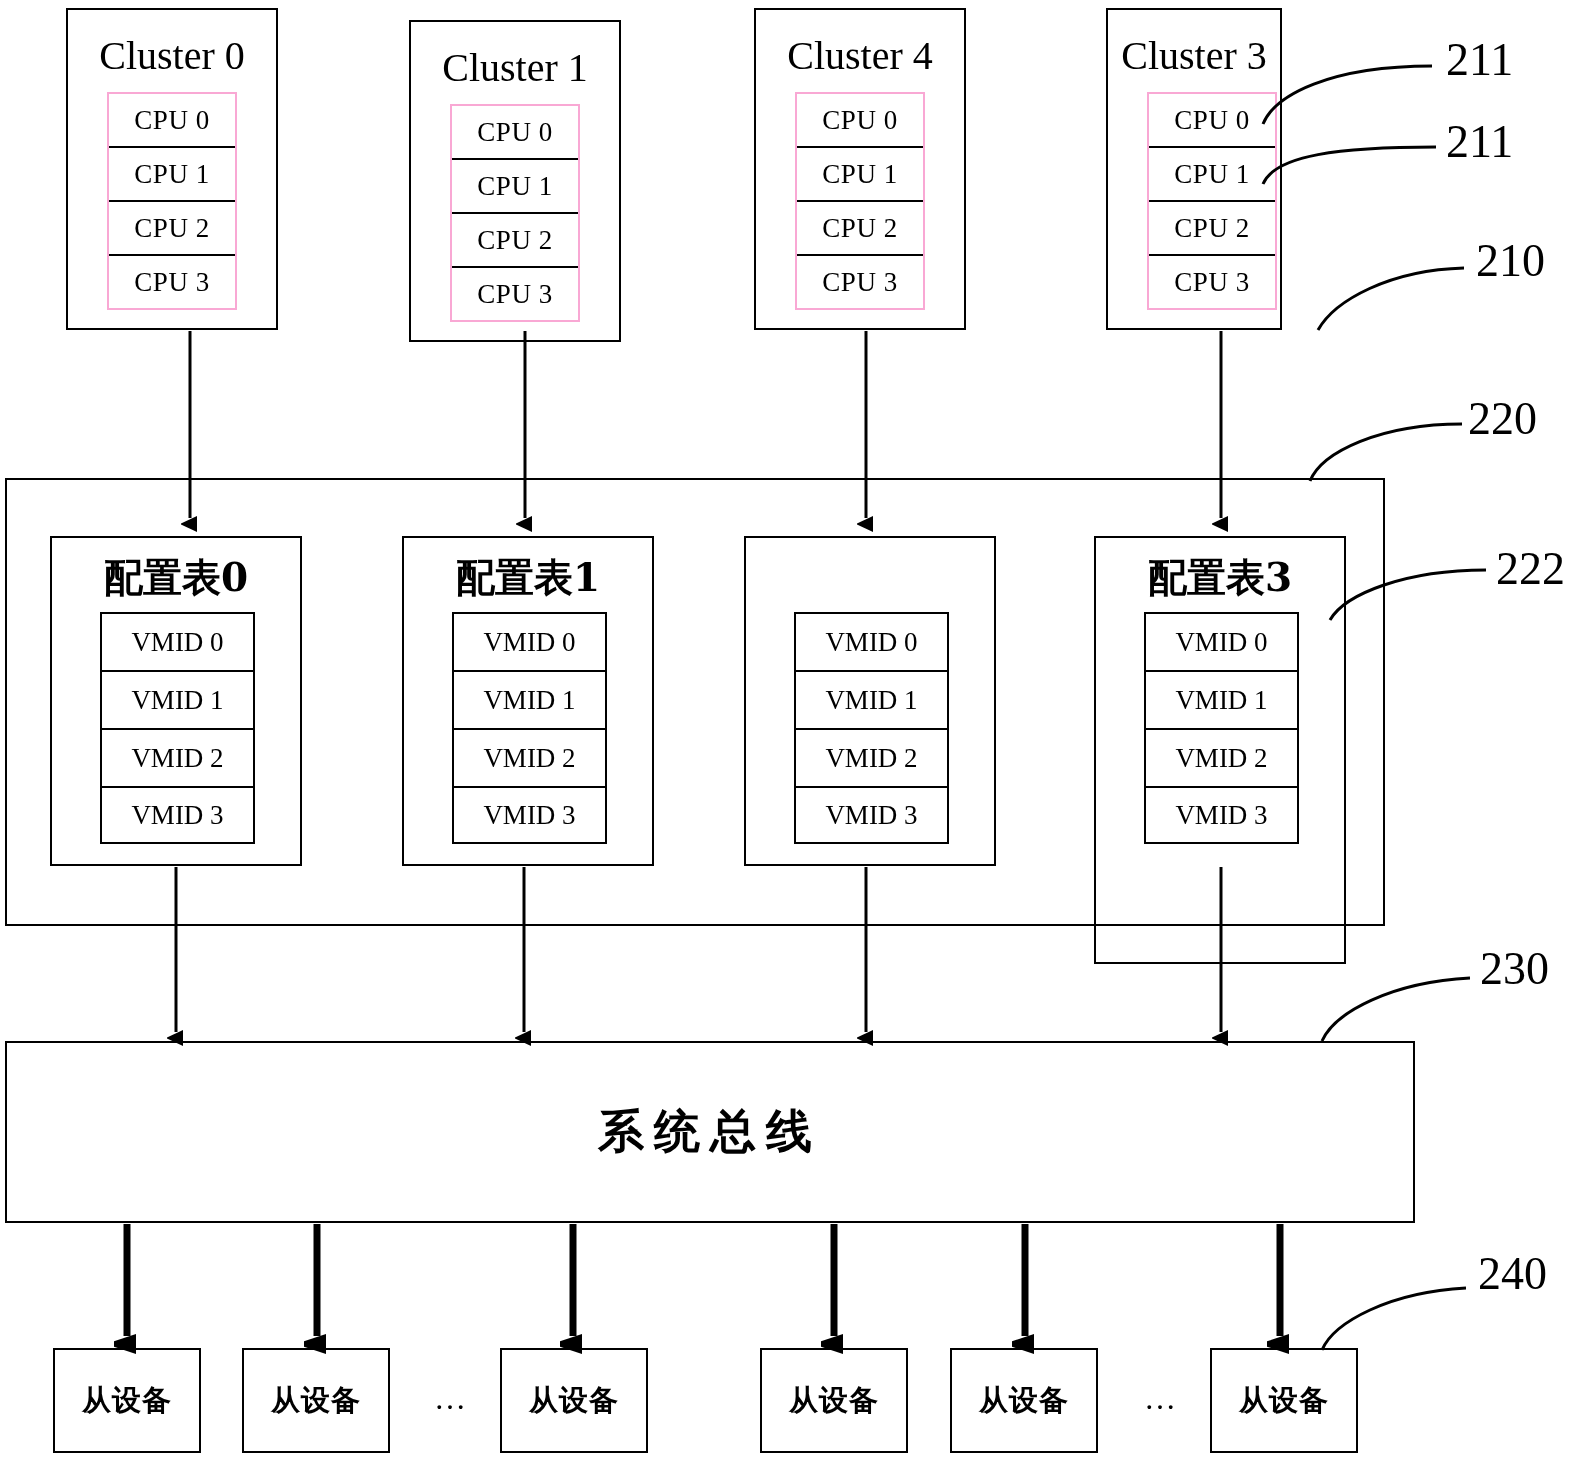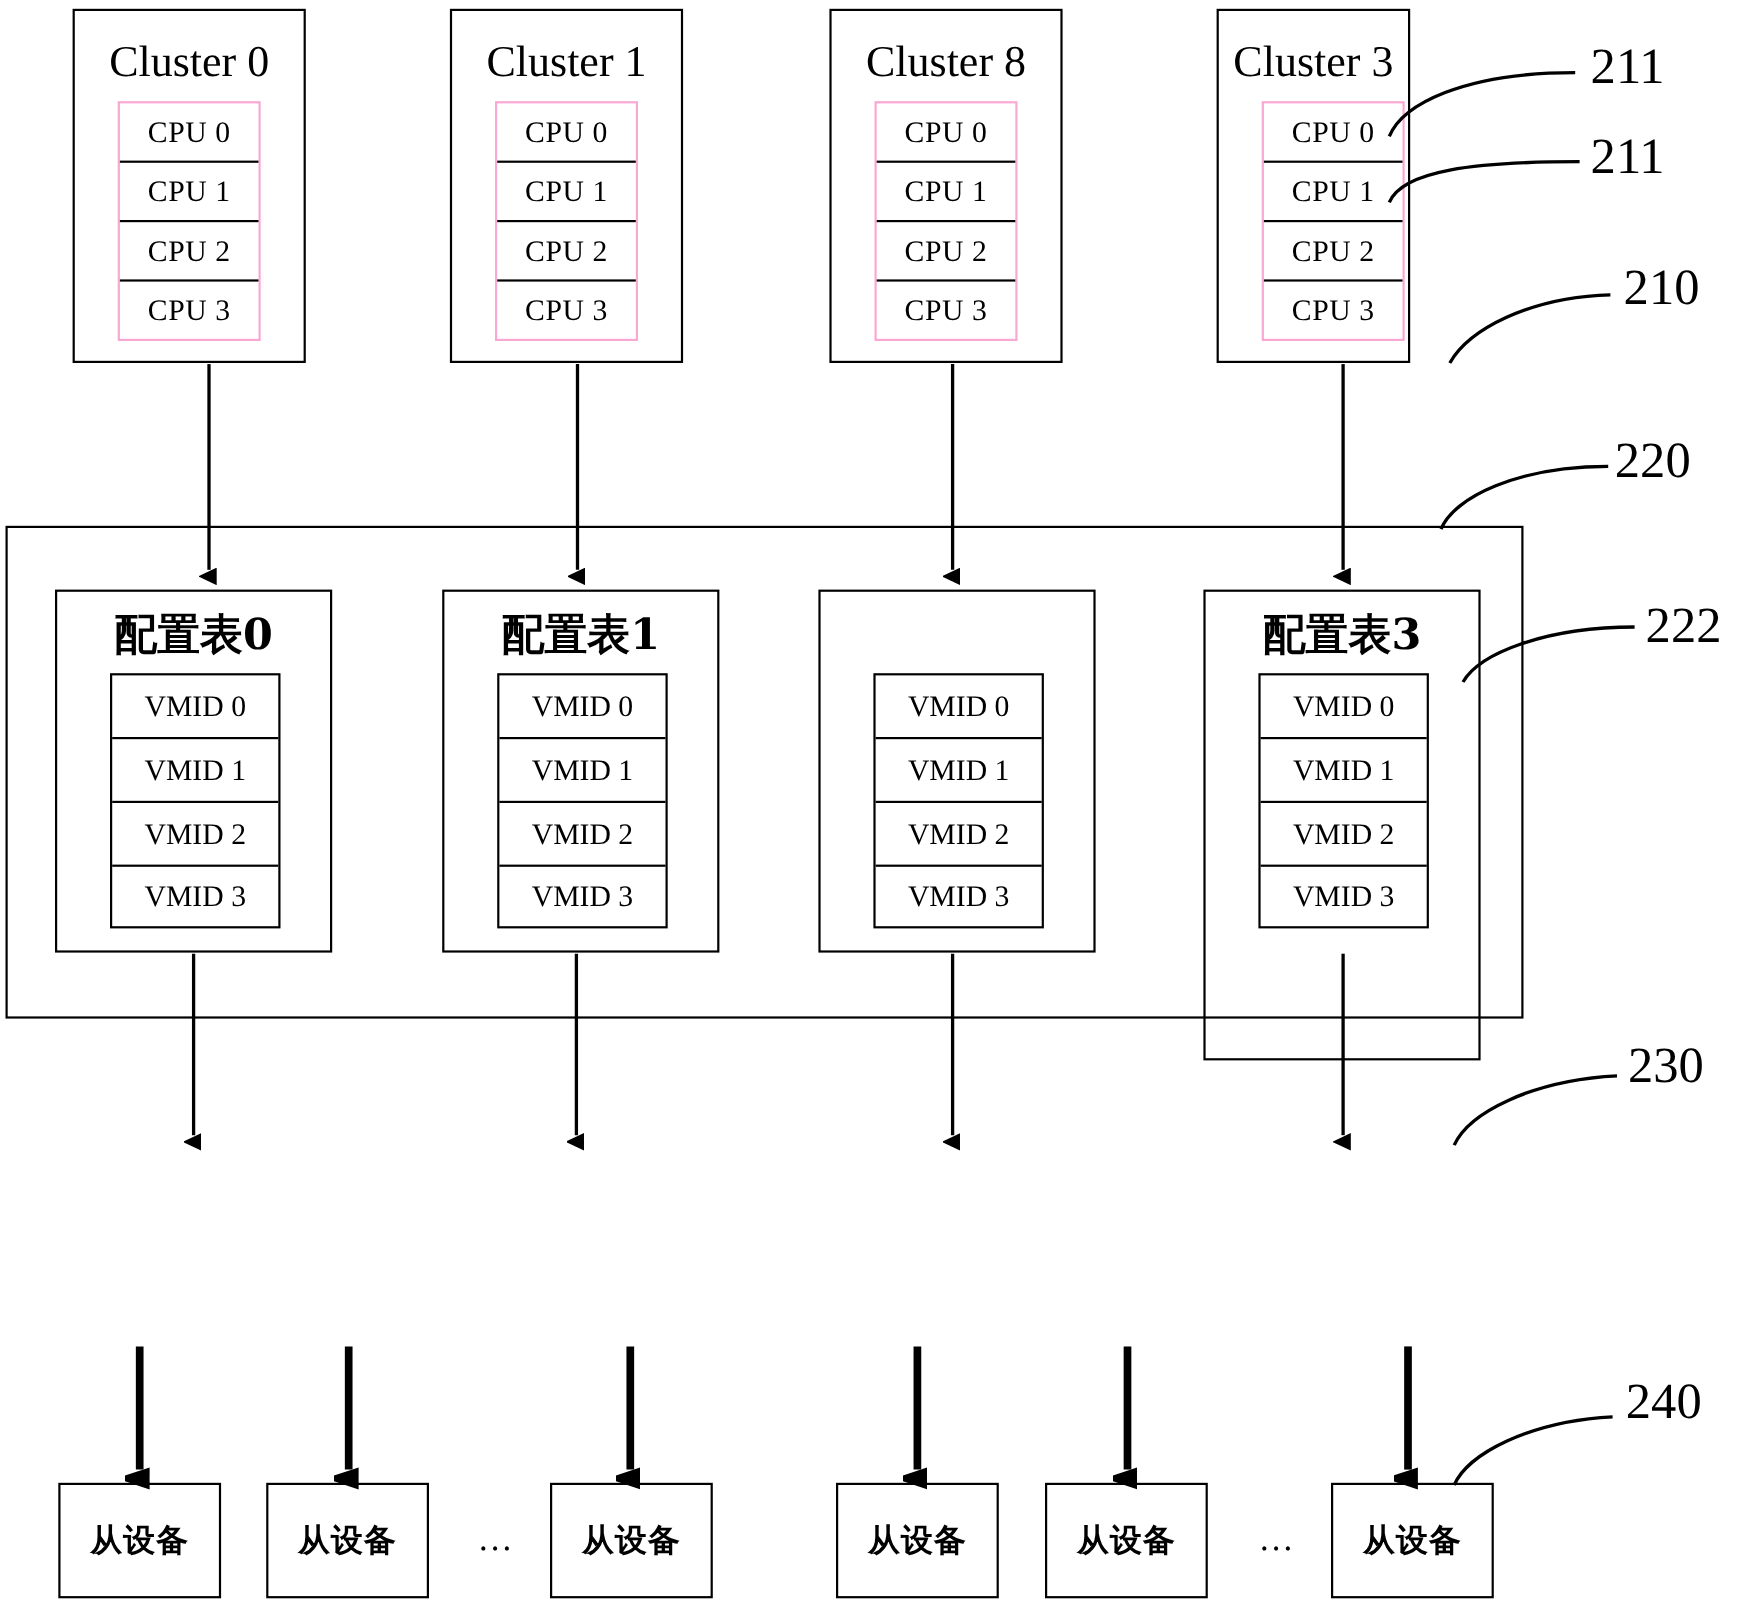--- a/index.html
+++ b/index.html
@@ -144,32 +144,32 @@
   <div class="cluster-box" style="left:66px; top:8px; width:212px; height:322px;">
     <div class="cluster-title" style="top:26px;">Cluster 0</div>
     <div class="cpu-stack" style="left:39px; top:82px; width:130px; height:218px;">
       <div class="cpu-cell" style="height:54px;">CPU 0</div>
       <div class="cpu-cell" style="height:54px;">CPU 1</div>
       <div class="cpu-cell" style="height:54px;">CPU 2</div>
       <div class="cpu-cell last" style="height:52px;">CPU 3</div>
     </div>
   </div>
 
-  <div class="cluster-box" style="left:409px; top:8px; width:212px; height:322px;">
+  <div class="cluster-box" style="left:409px; top:20px; width:212px; height:322px;">
     <div class="cluster-title" style="top:26px;">Cluster 1</div>
     <div class="cpu-stack" style="left:39px; top:82px; width:130px; height:218px;">
       <div class="cpu-cell" style="height:54px;">CPU 0</div>
       <div class="cpu-cell" style="height:54px;">CPU 1</div>
       <div class="cpu-cell" style="height:54px;">CPU 2</div>
       <div class="cpu-cell last" style="height:52px;">CPU 3</div>
     </div>
   </div>
 
   <div class="cluster-box" style="left:754px; top:8px; width:212px; height:322px;">
-    <div class="cluster-title" style="top:26px;">Cluster 8</div>
+    <div class="cluster-title" style="top:26px;">Cluster 4</div>
     <div class="cpu-stack" style="left:39px; top:82px; width:130px; height:218px;">
       <div class="cpu-cell" style="height:54px;">CPU 0</div>
       <div class="cpu-cell" style="height:54px;">CPU 1</div>
       <div class="cpu-cell" style="height:54px;">CPU 2</div>
       <div class="cpu-cell last" style="height:52px;">CPU 3</div>
     </div>
   </div>
 
   <div class="cluster-box" style="left:1106px; top:8px; width:176px; height:322px;">
     <div class="cluster-title" style="top:26px;">Cluster 3</div>
@@ -215,20 +215,23 @@
   <div class="cfg-box" style="left:1094px; top:536px; width:252px; height:428px;">
     <div class="cfg-title" style="top:20px;">配置表3</div>
     <div class="vmid-stack" style="left:48px; top:74px; width:155px; height:232px;">
       <div class="vmid-cell" style="height:58px;">VMID 0</div>
       <div class="vmid-cell" style="height:58px;">VMID 1</div>
       <div class="vmid-cell" style="height:58px;">VMID 2</div>
       <div class="vmid-cell last" style="height:54px;">VMID 3</div>
     </div>
   </div>
 
+  <div class="bus-box" style="left:5px; top:1041px; width:1410px; height:182px;">
+    <span class="bus-label">系统总线</span>
+  </div>
 
   <div class="slave-box" style="left:53px; top:1348px; width:148px; height:105px;">
     <span class="slave-label">从设备</span>
   </div>
   <div class="slave-box" style="left:242px; top:1348px; width:148px; height:105px;">
     <span class="slave-label">从设备</span>
   </div>
   <div class="ellipsis" style="left:434px; top:1382px;">…</div>
   <div class="slave-box" style="left:500px; top:1348px; width:148px; height:105px;">
     <span class="slave-label">从设备</span>

